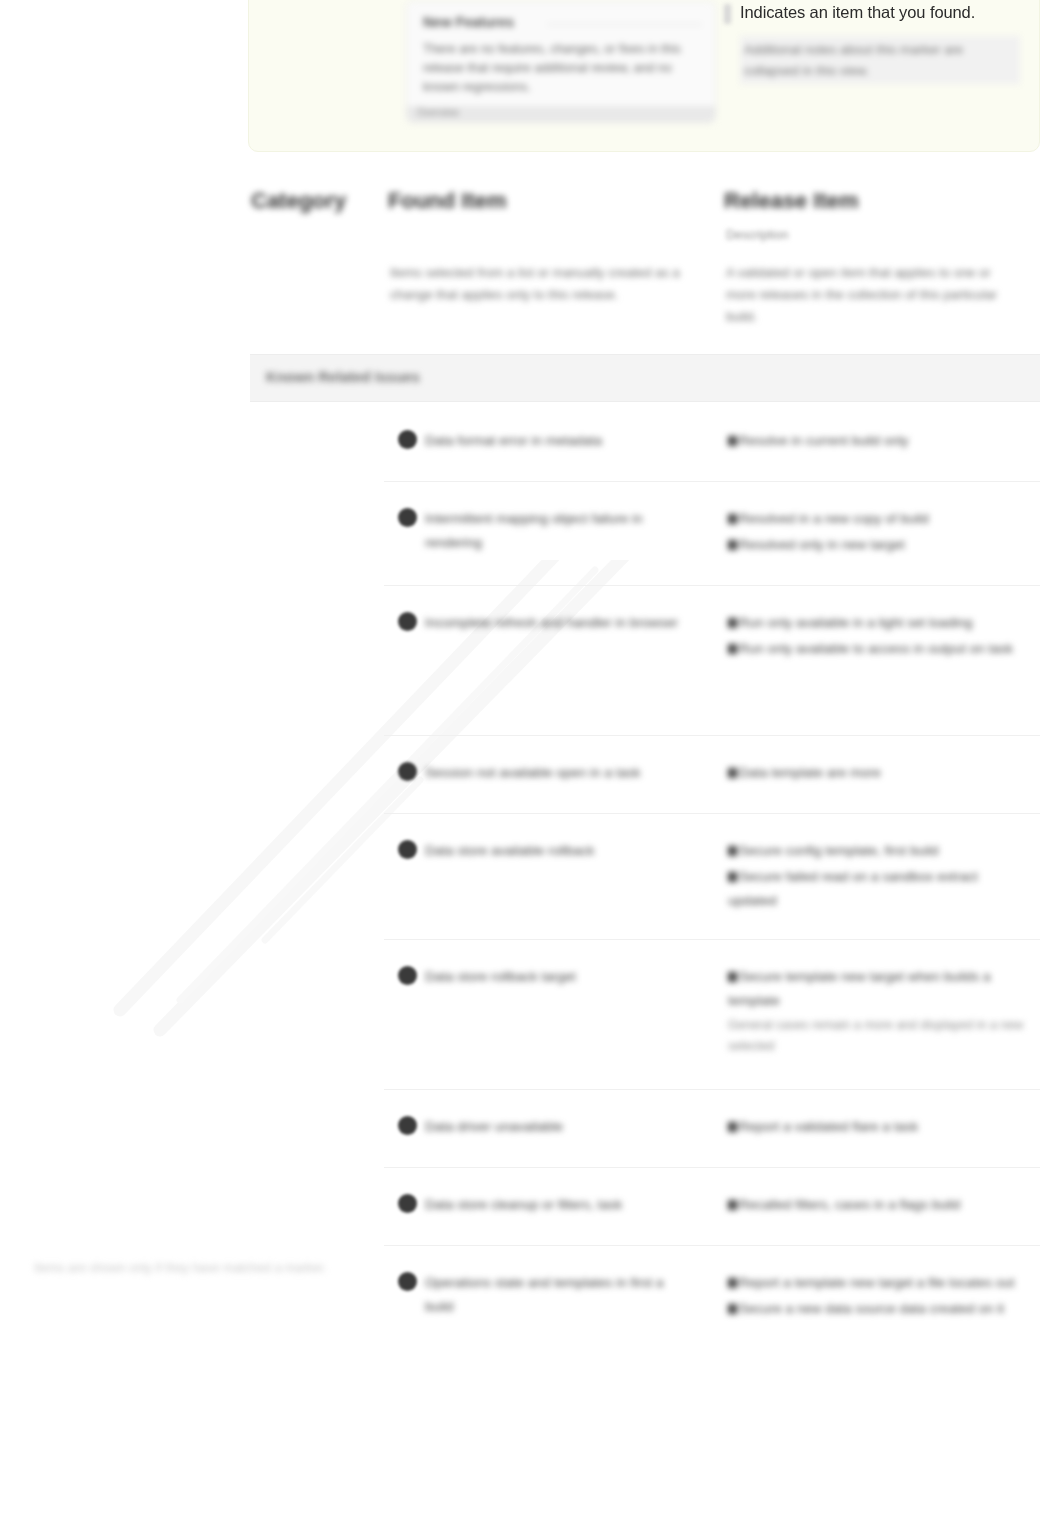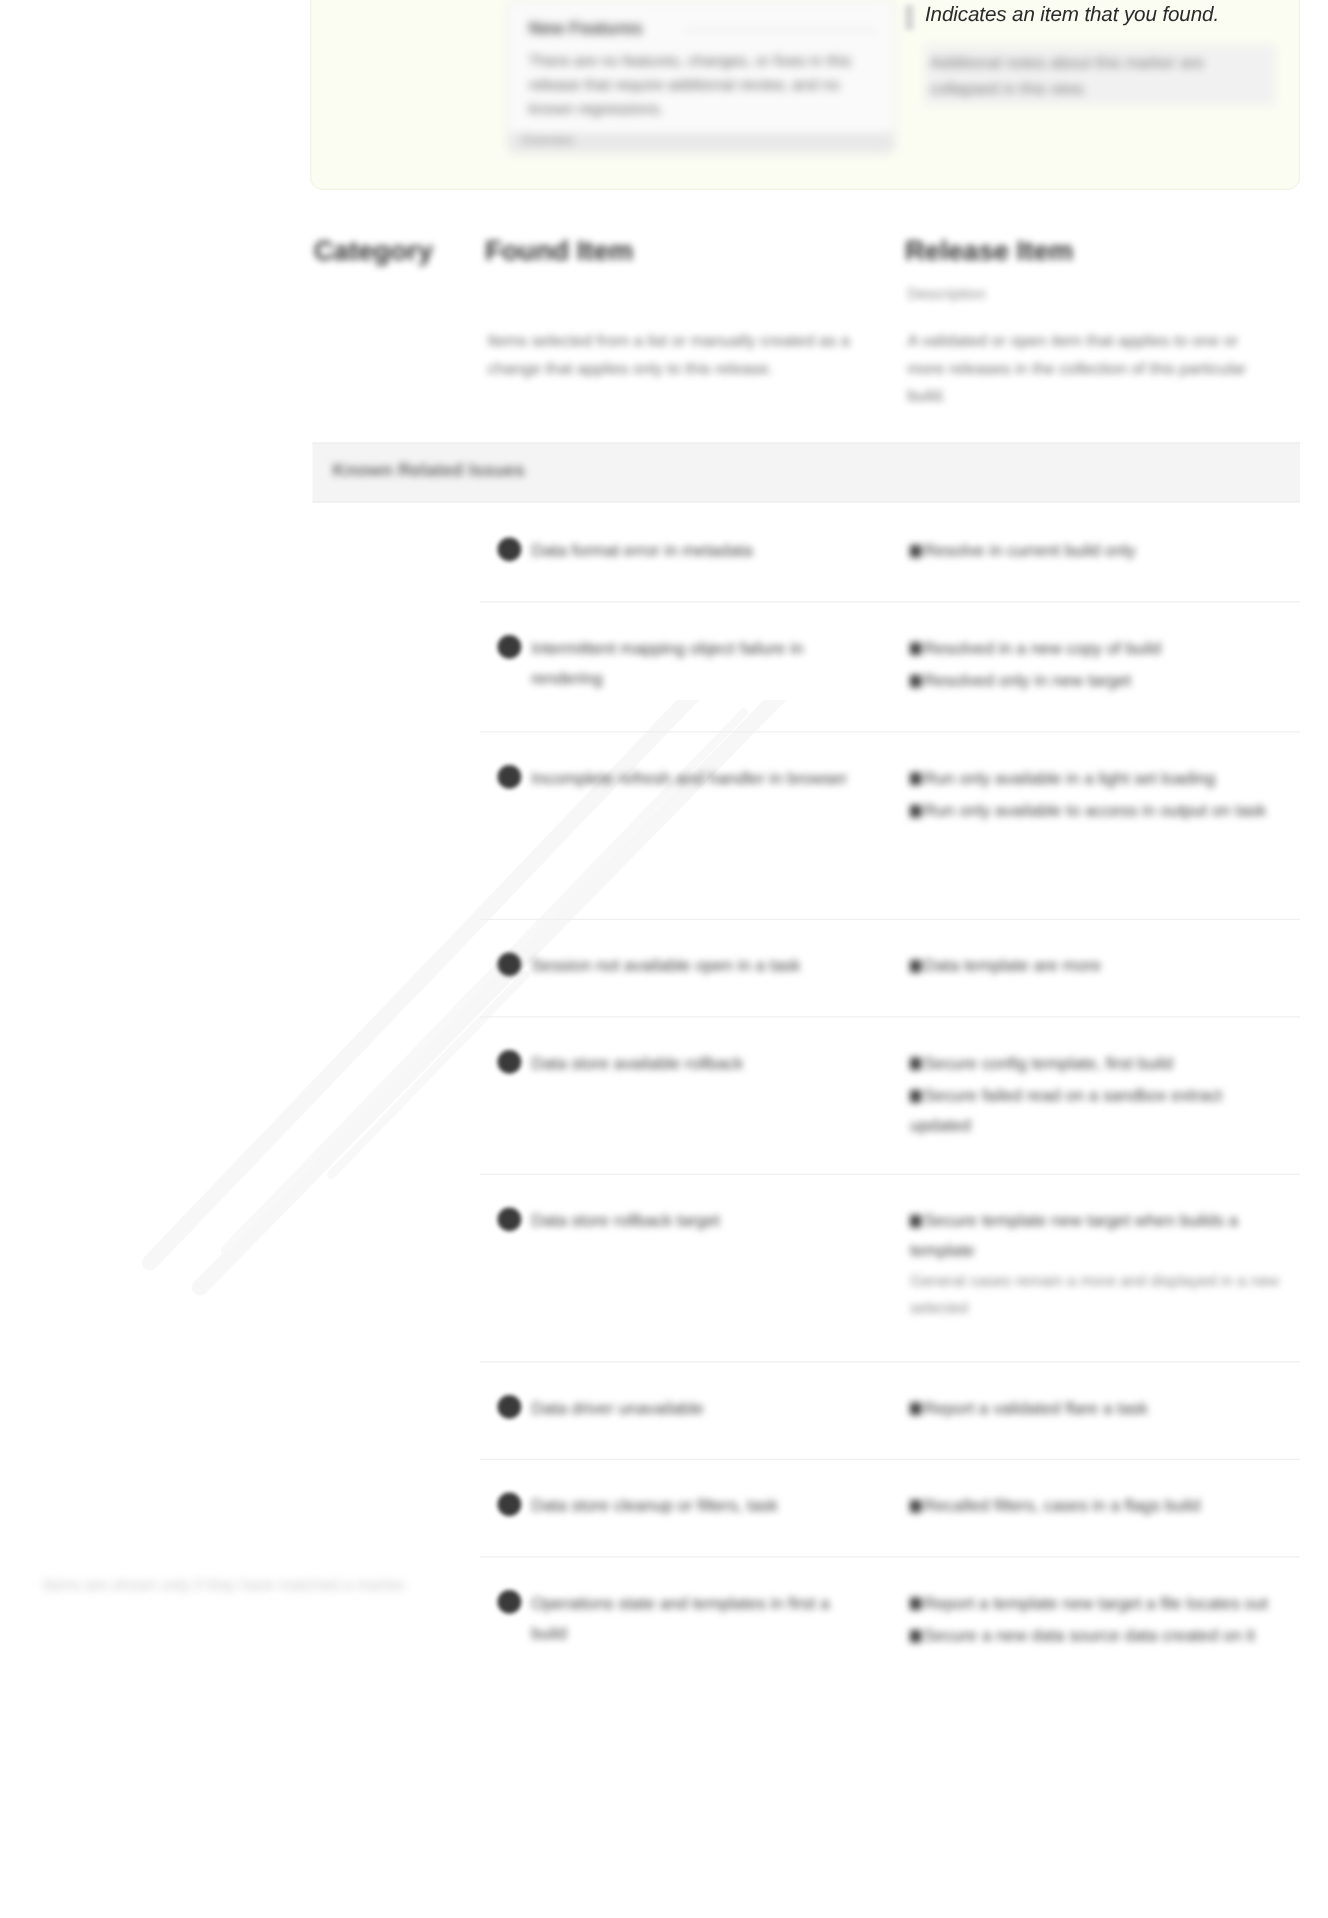--- a/index.html
+++ b/index.html
@@ -113,21 +113,20 @@
     border-radius: 2px;
     flex: 0 0 auto;
     margin-top: 3px;
     filter: blur(2.2px);
   }
   #legend-text {
     font-size: 16.5px;
     line-height: 22px;
     color: #2b2b2b;
     letter-spacing: -0.1px;
-    font-style: italic;
   }
   #legend-note {
     margin-top: 12px;
     margin-left: 16px;
     width: 280px;
     font-size: 13px;
     line-height: 21px;
     color: #777;
     background: #f1f1f1;
     padding: 3px 4px;

